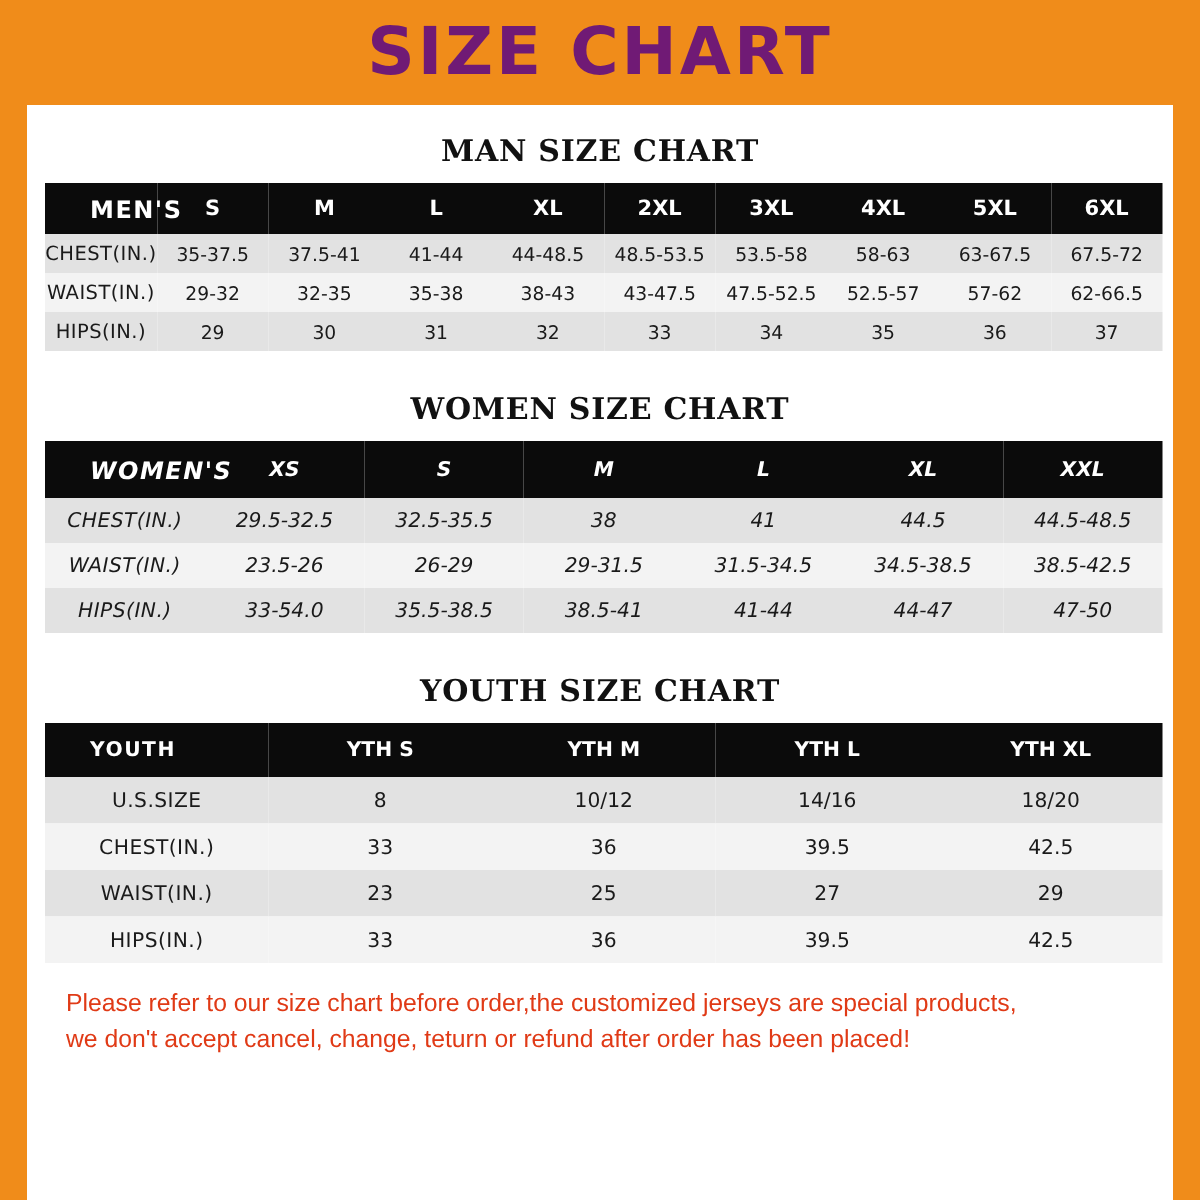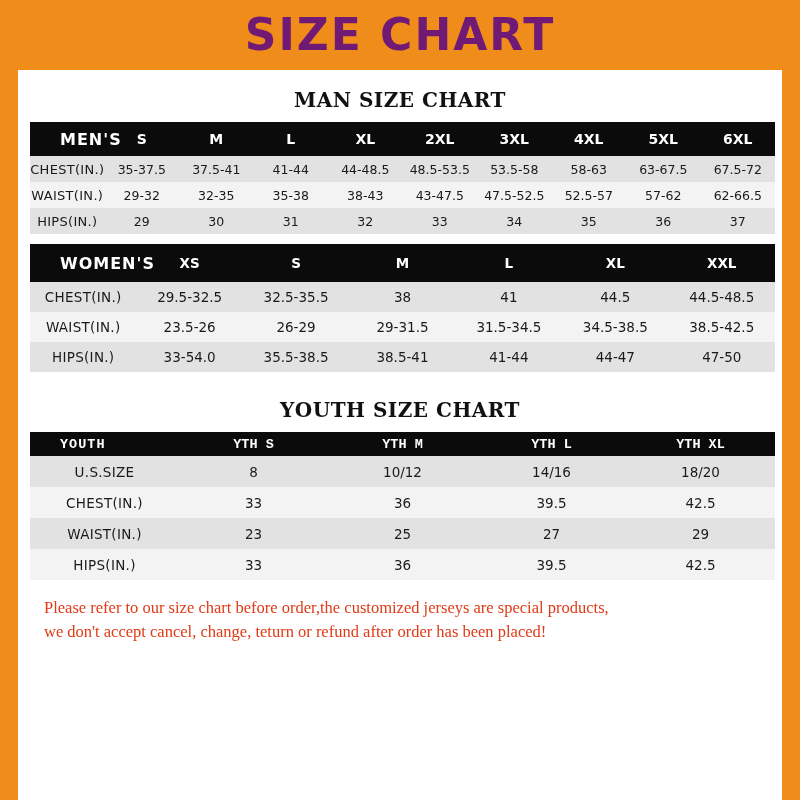--- a/index.html
+++ b/index.html
@@ -83,31 +83,31 @@
     letter-spacing: 1px;
   }
   tbody tr.odd td { background: #e2e2e2; }
   tbody tr.even td { background: #f3f3f3; }
   tbody td.first-col {
     font-size: 13px;
     letter-spacing: 0.3px;
   }
   table.women th, table.women td { font-size: 13.5px; }
   table.women thead th.first-col { font-size: 16px; }
-  table.women th, table.women td { height: 30px; }
+  table.women th, table.women td { height: 30px; font-style: italic; }
   table.women thead th { height: 38px; }
   table.youth th, table.youth td { font-size: 13.5px; height: 31px; }
-  table.youth thead th { height: 24px; font-family: Liberation Mono, monospace; }
+  table.youth thead th { height: 36px; }
 
   .footnote {
     margin: 16px 14px 0 14px;
     color: #e03a16;
     font-size: 16.5px;
     line-height: 1.45;
-    font-family: Liberation Serif, serif;
+    font-family: Liberation Sans, sans-serif;
   }
   .footnote div { white-space: nowrap; }
 </style>
 </head>
 <body>
 
 <div class="page">
 
   <div class="banner">
     <div class="banner-title">SIZE CHART</div>
@@ -164,20 +164,21 @@
           <td>32</td>
           <td>33</td>
           <td>34</td>
           <td>35</td>
           <td>36</td>
           <td>37</td>
         </tr>
       </tbody>
     </table>
 
+    <div class="section-title t-women">WOMEN SIZE CHART</div>
     <table class="women">
       <thead>
         <tr>
           <th class="first-col">WOMEN'S</th>
           <th>XS</th>
           <th>S</th>
           <th>M</th>
           <th>L</th>
           <th>XL</th>
           <th>XXL</th>

